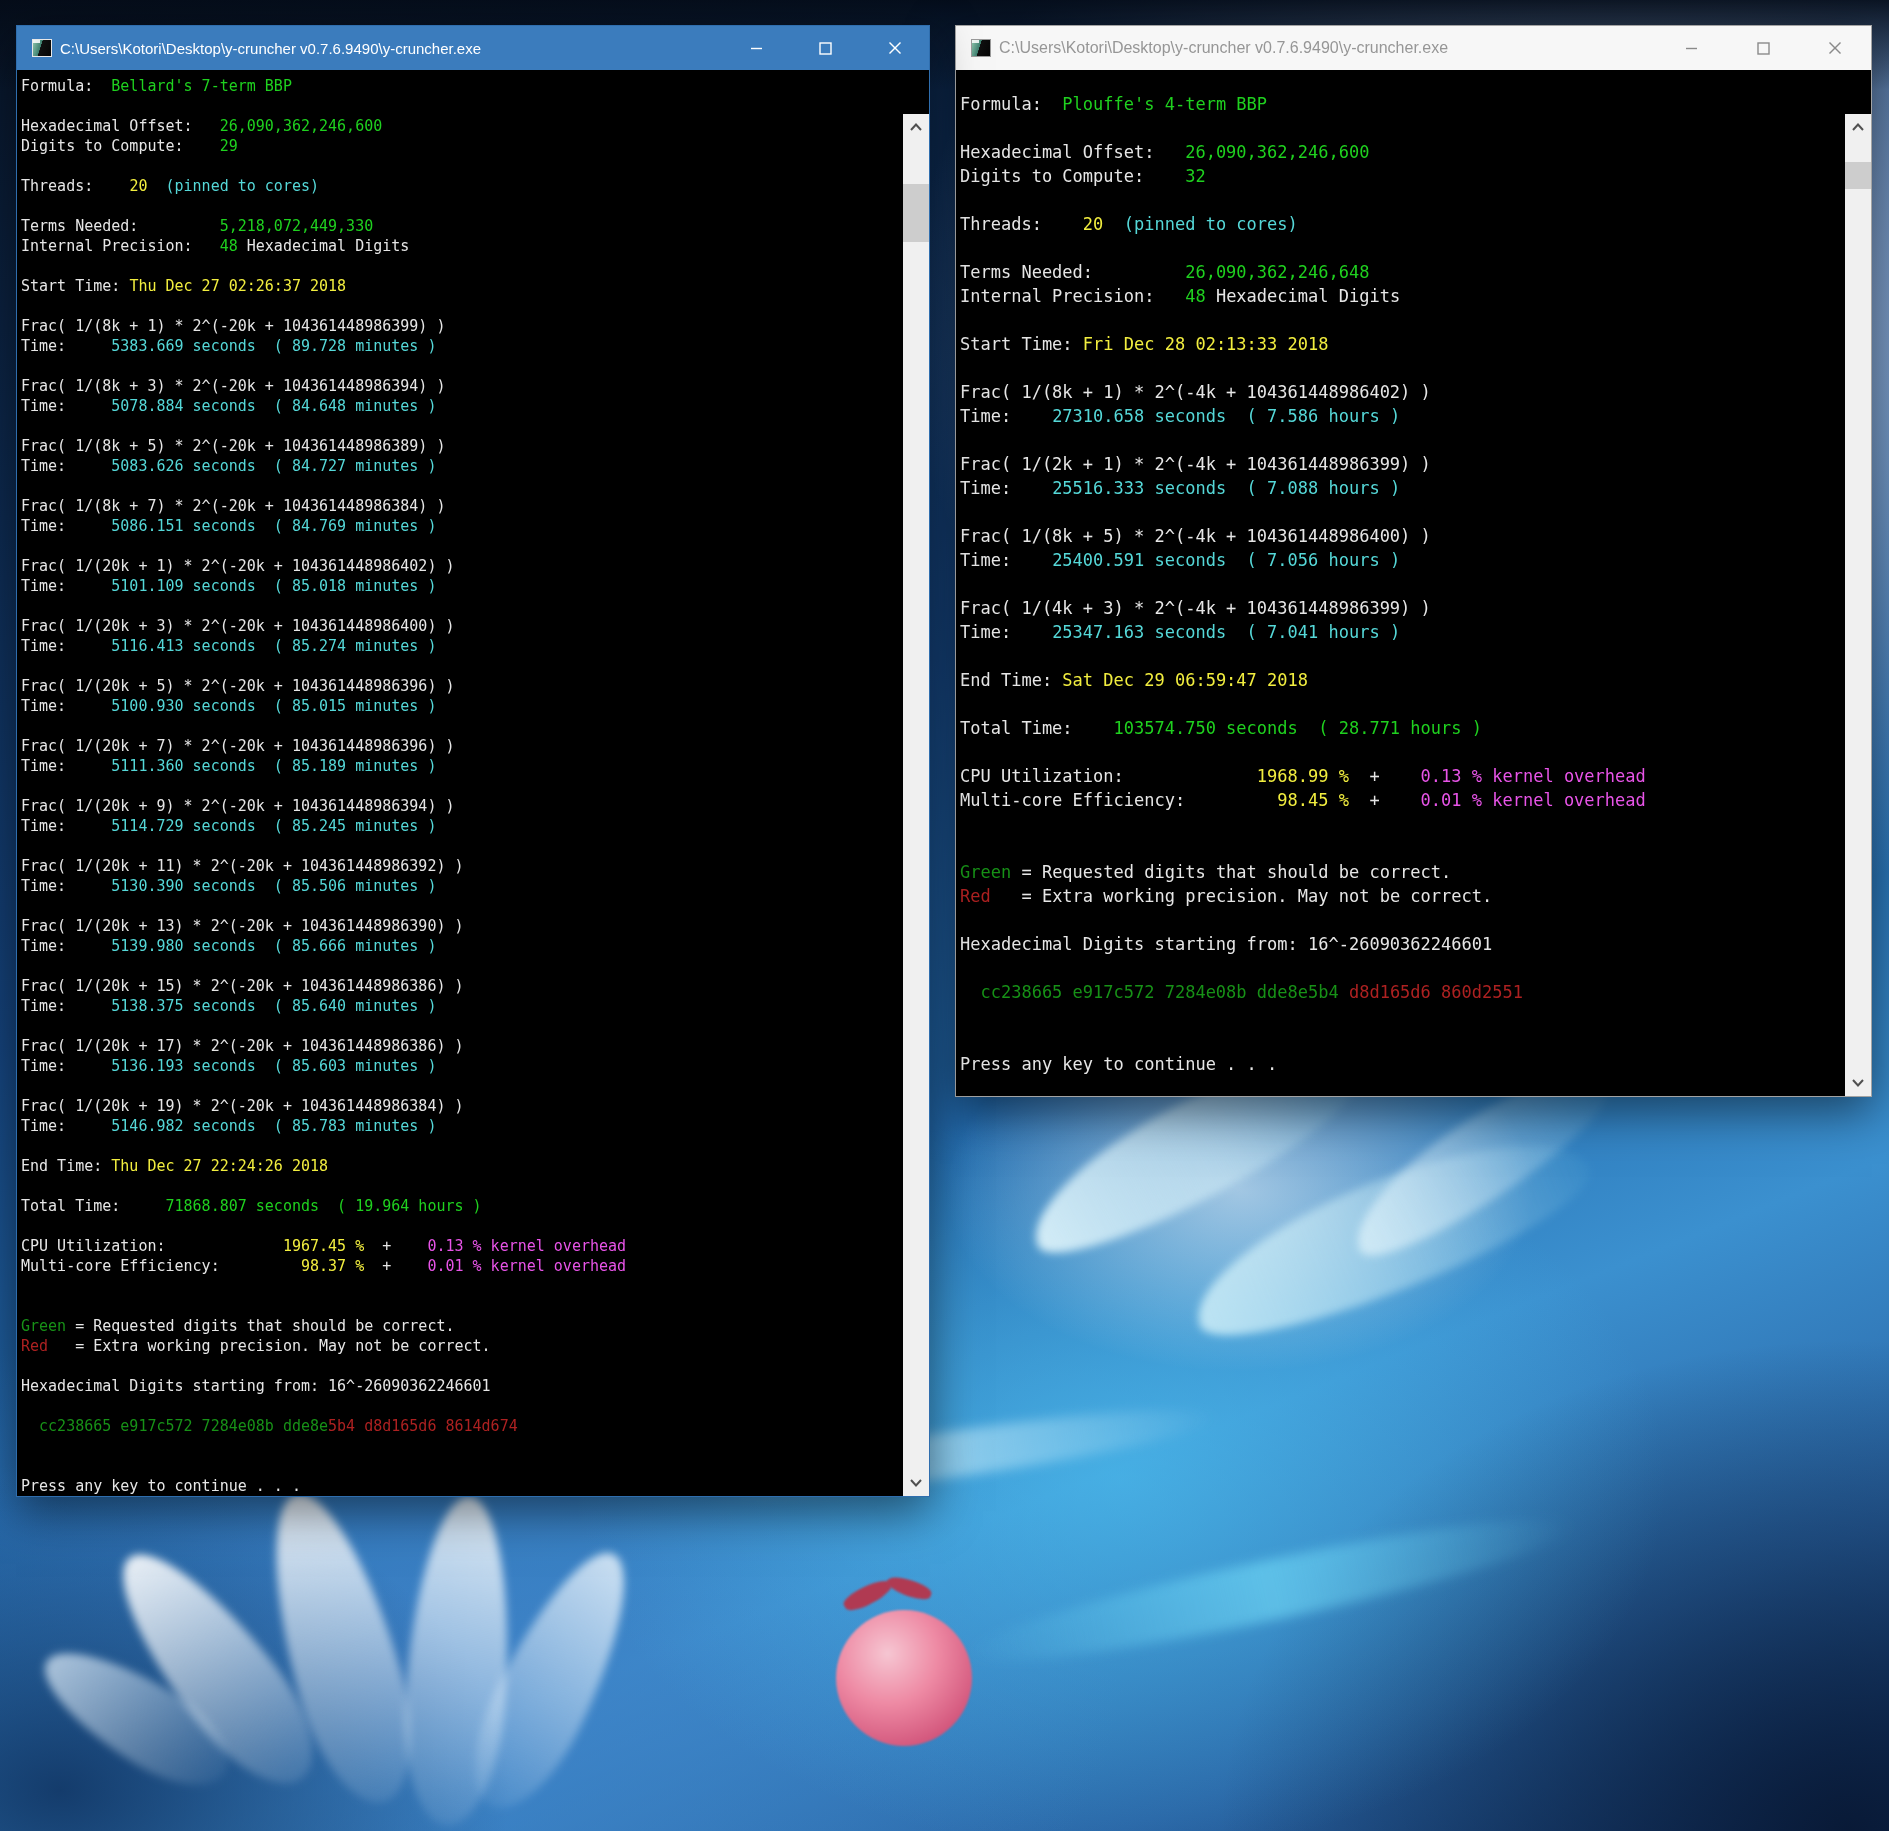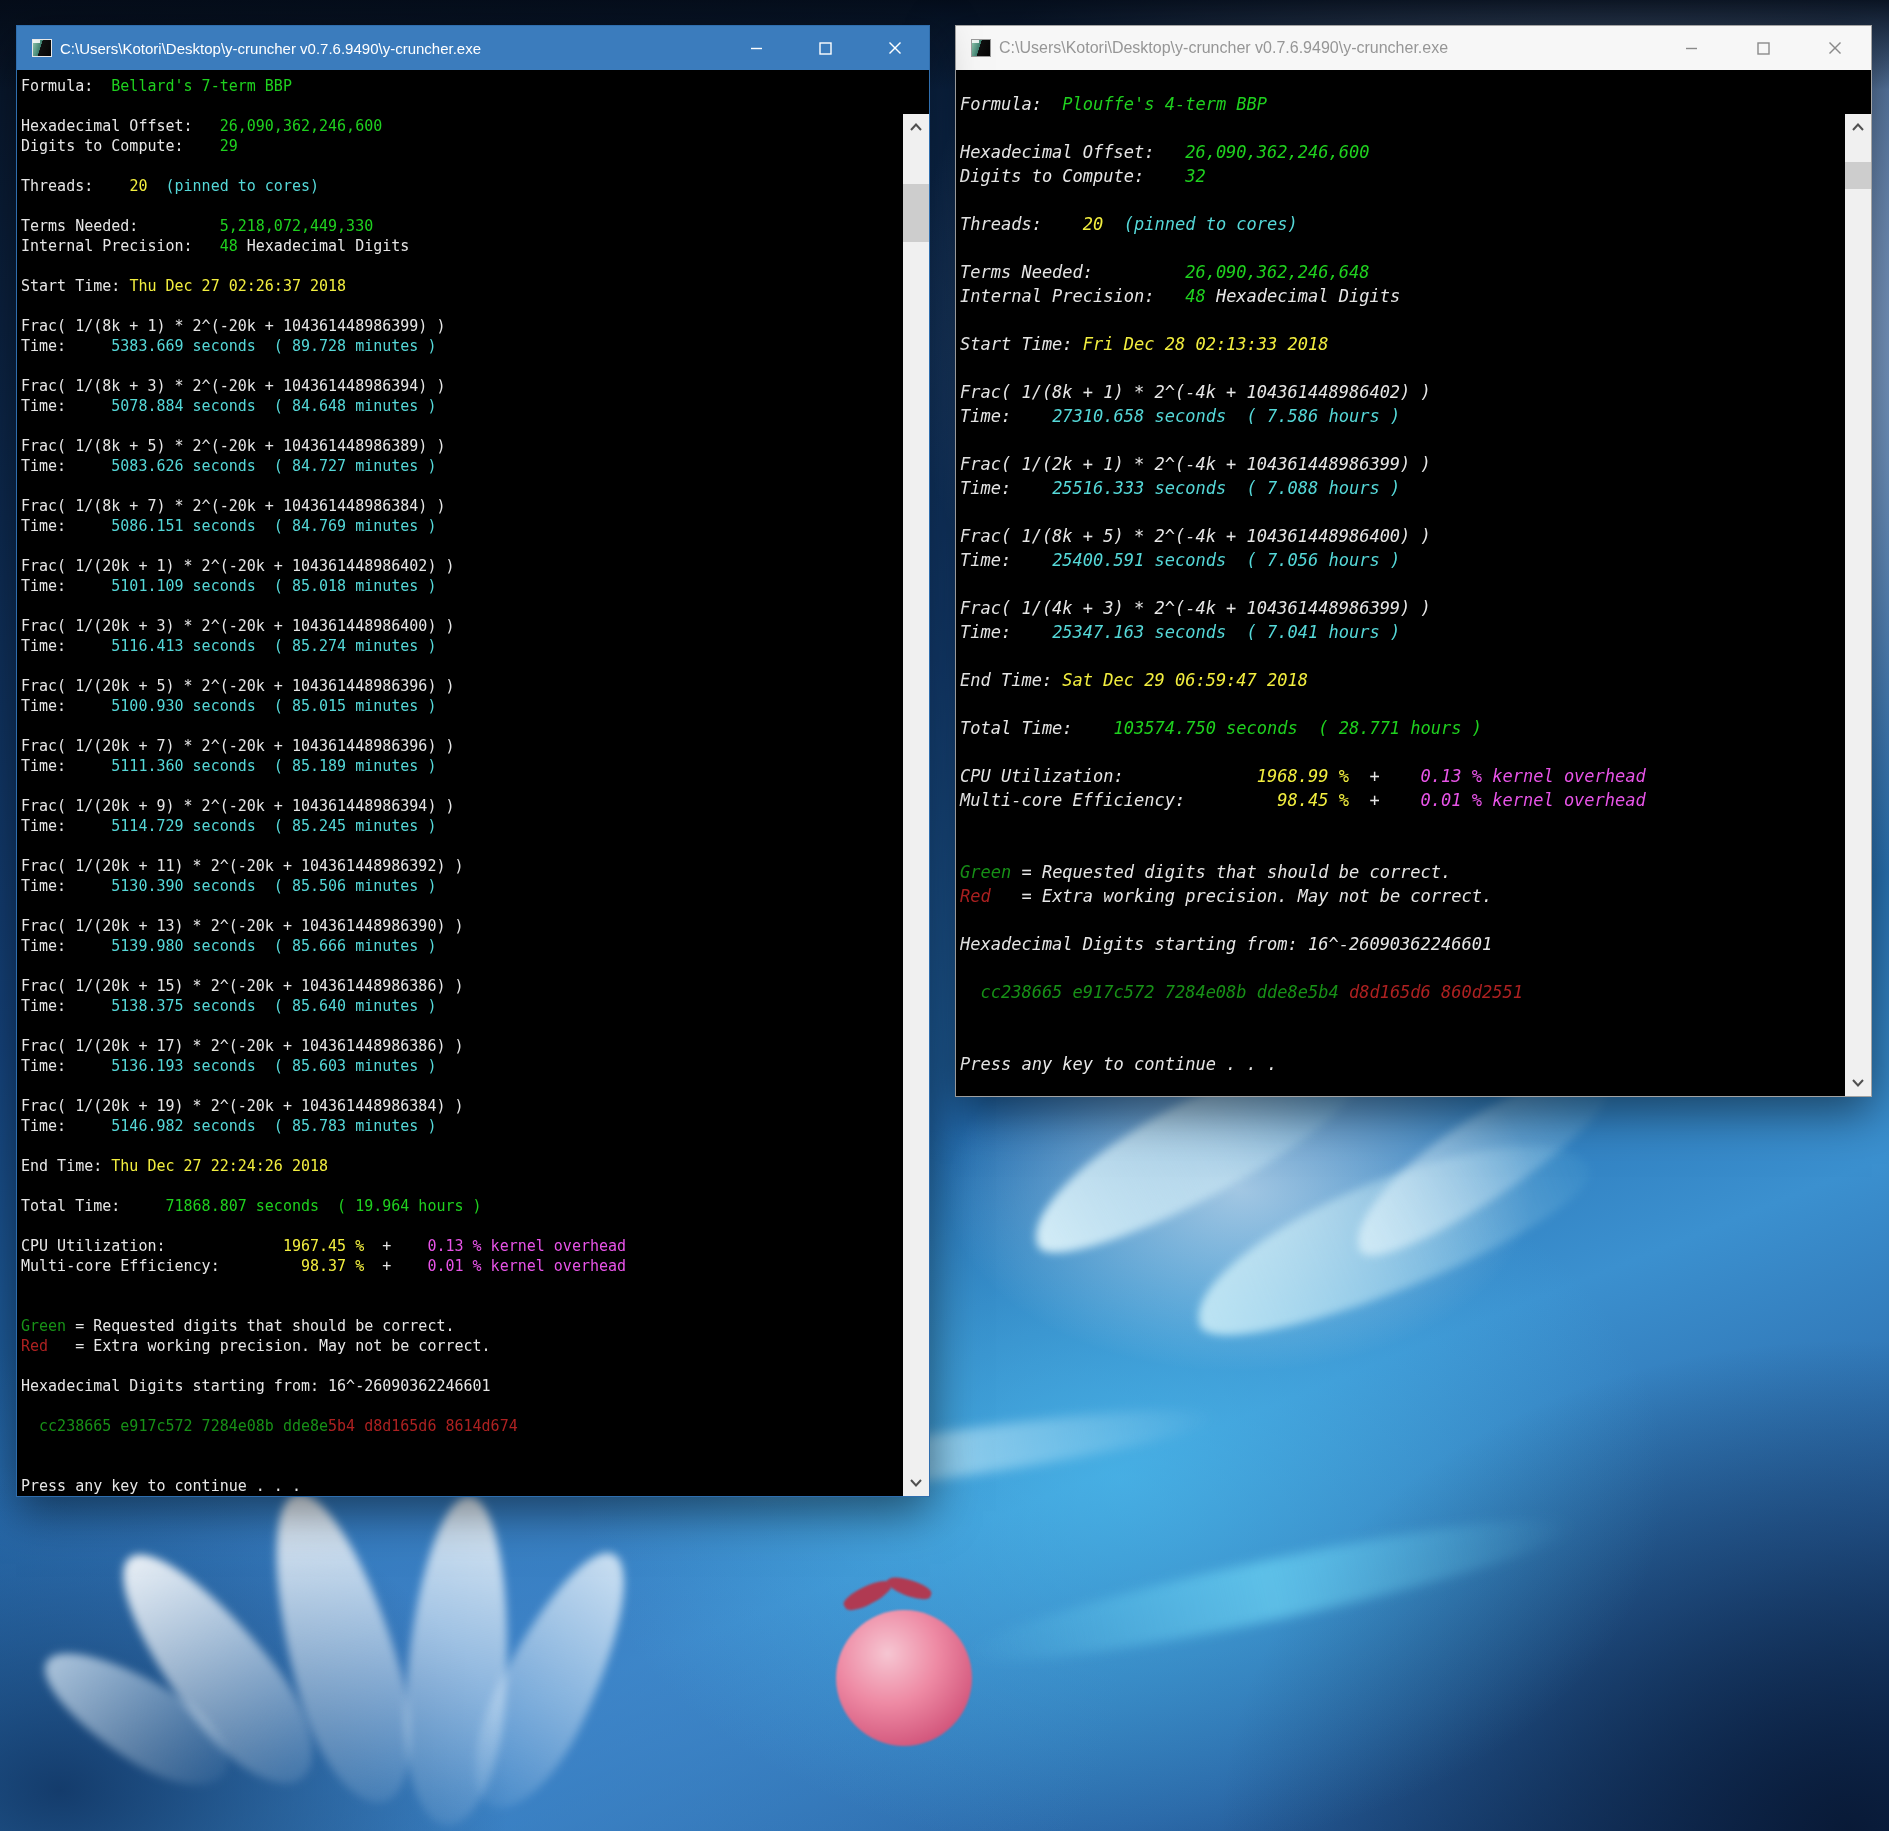--- a/index.html
+++ b/index.html
@@ -64,21 +64,21 @@
   .caption-btns{display:flex;flex:0 0 auto;height:44px;}
   .cbtn{width:69px;height:44px;display:flex;align-items:center;justify-content:center;}
   .titlebar.inactive .cbtn{width:72px;}
   .cbtn svg{display:block;}
 
   .console{position:absolute;left:0;right:0;top:44px;bottom:0;background:#000;overflow:hidden;}
   pre.screen{margin:0;font-family:"DejaVu Sans Mono",monospace;position:absolute;left:4px;top:0;}
   .win-left pre.screen{font-size:15px;padding-top:6px;}
   .win-right pre.screen{font-size:17px;padding-top:22px;}
   .win-left .cline{height:20px;line-height:20px;white-space:pre;}
-  .win-right .cline{height:24px;line-height:24px;white-space:pre;font-style:italic;}
+  .win-right .cline{height:24px;line-height:24px;white-space:pre;}
 
   
   .vscroll{position:absolute;top:44px;bottom:0;right:0;width:26px;background:#f0f0f0;z-index:5;}
   .sb-arrow{position:absolute;left:0;width:26px;height:26px;display:flex;align-items:center;justify-content:center;}
   .sb-up{top:0;} .sb-down{bottom:0;}
   .sb-thumb{position:absolute;left:0;width:26px;background:#cdcdcd;}
   .win-left .sb-thumb{top:70px;height:58px;}
   .win-right .sb-thumb{top:48px;height:27px;}
 </style>
 </head>

